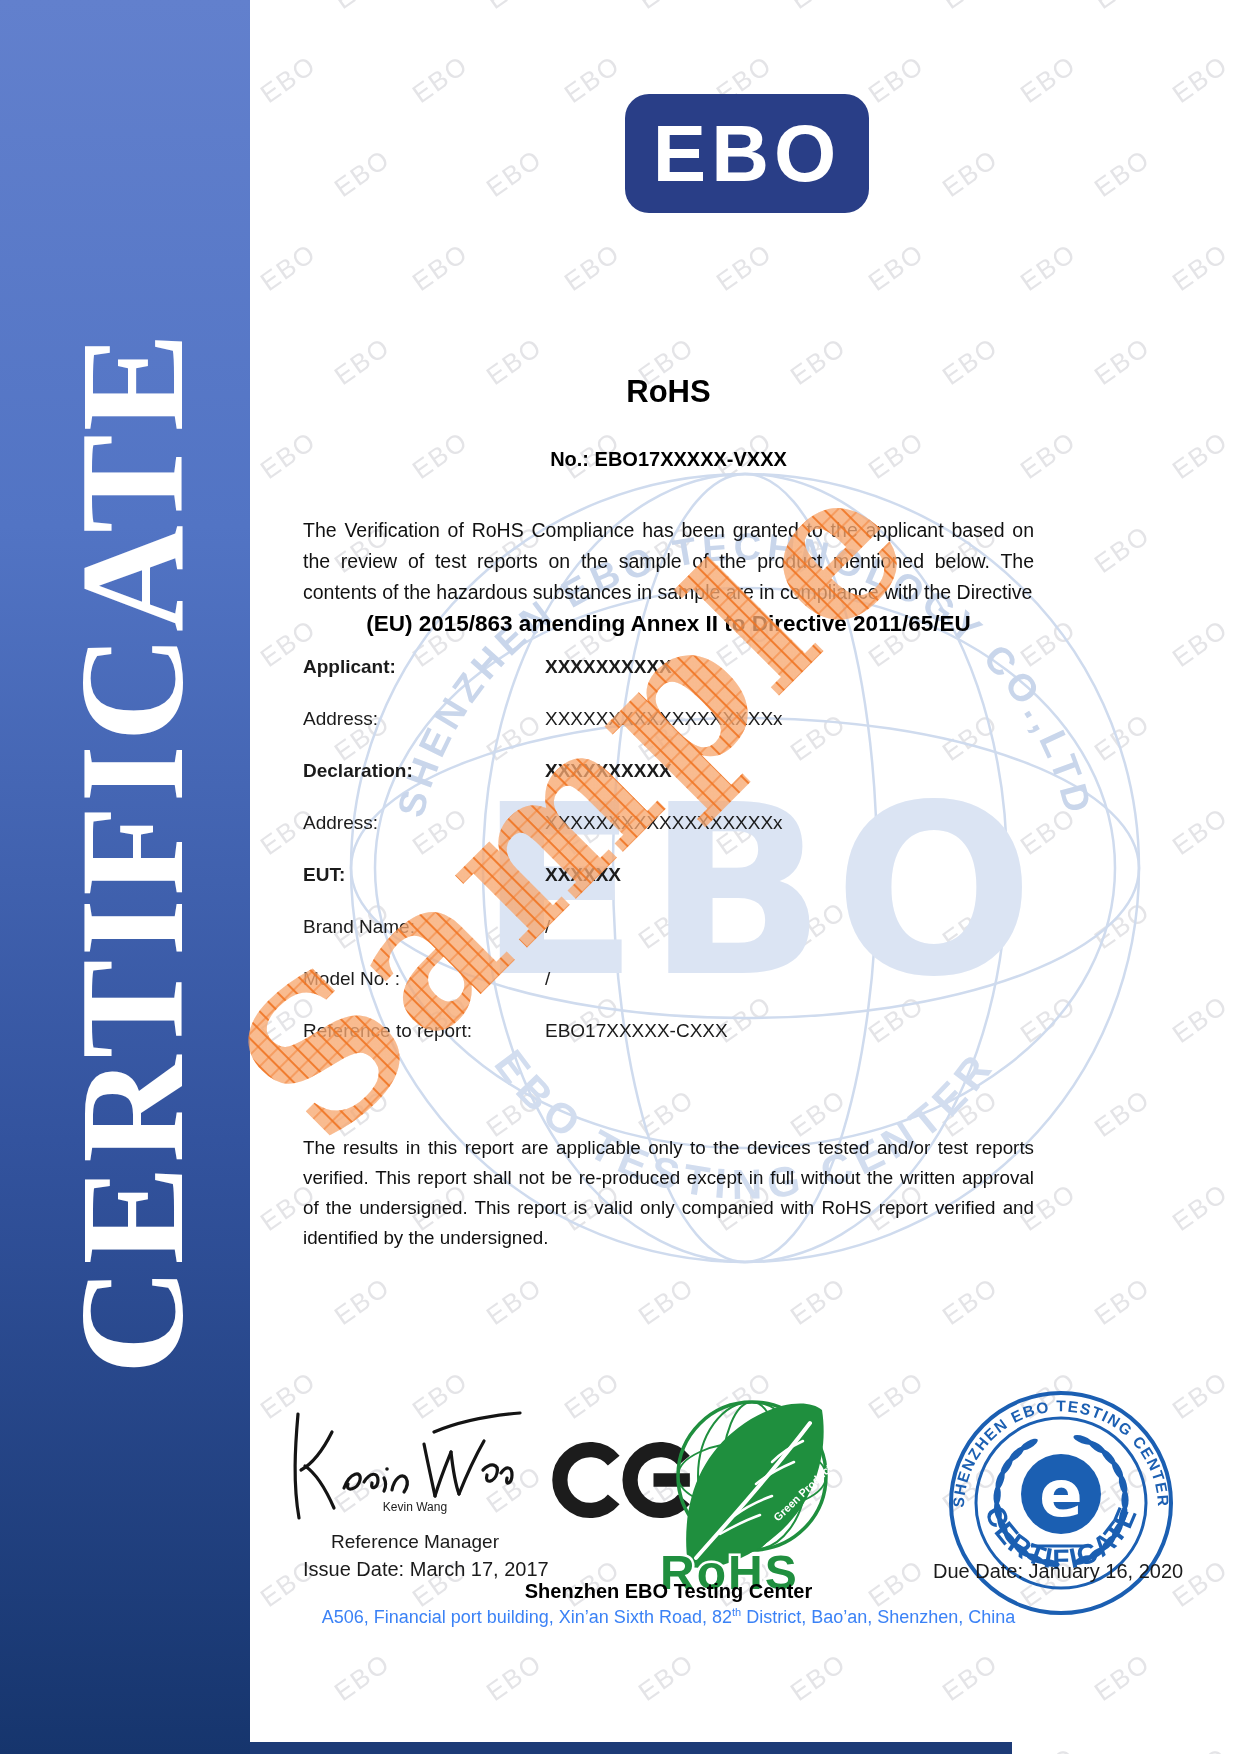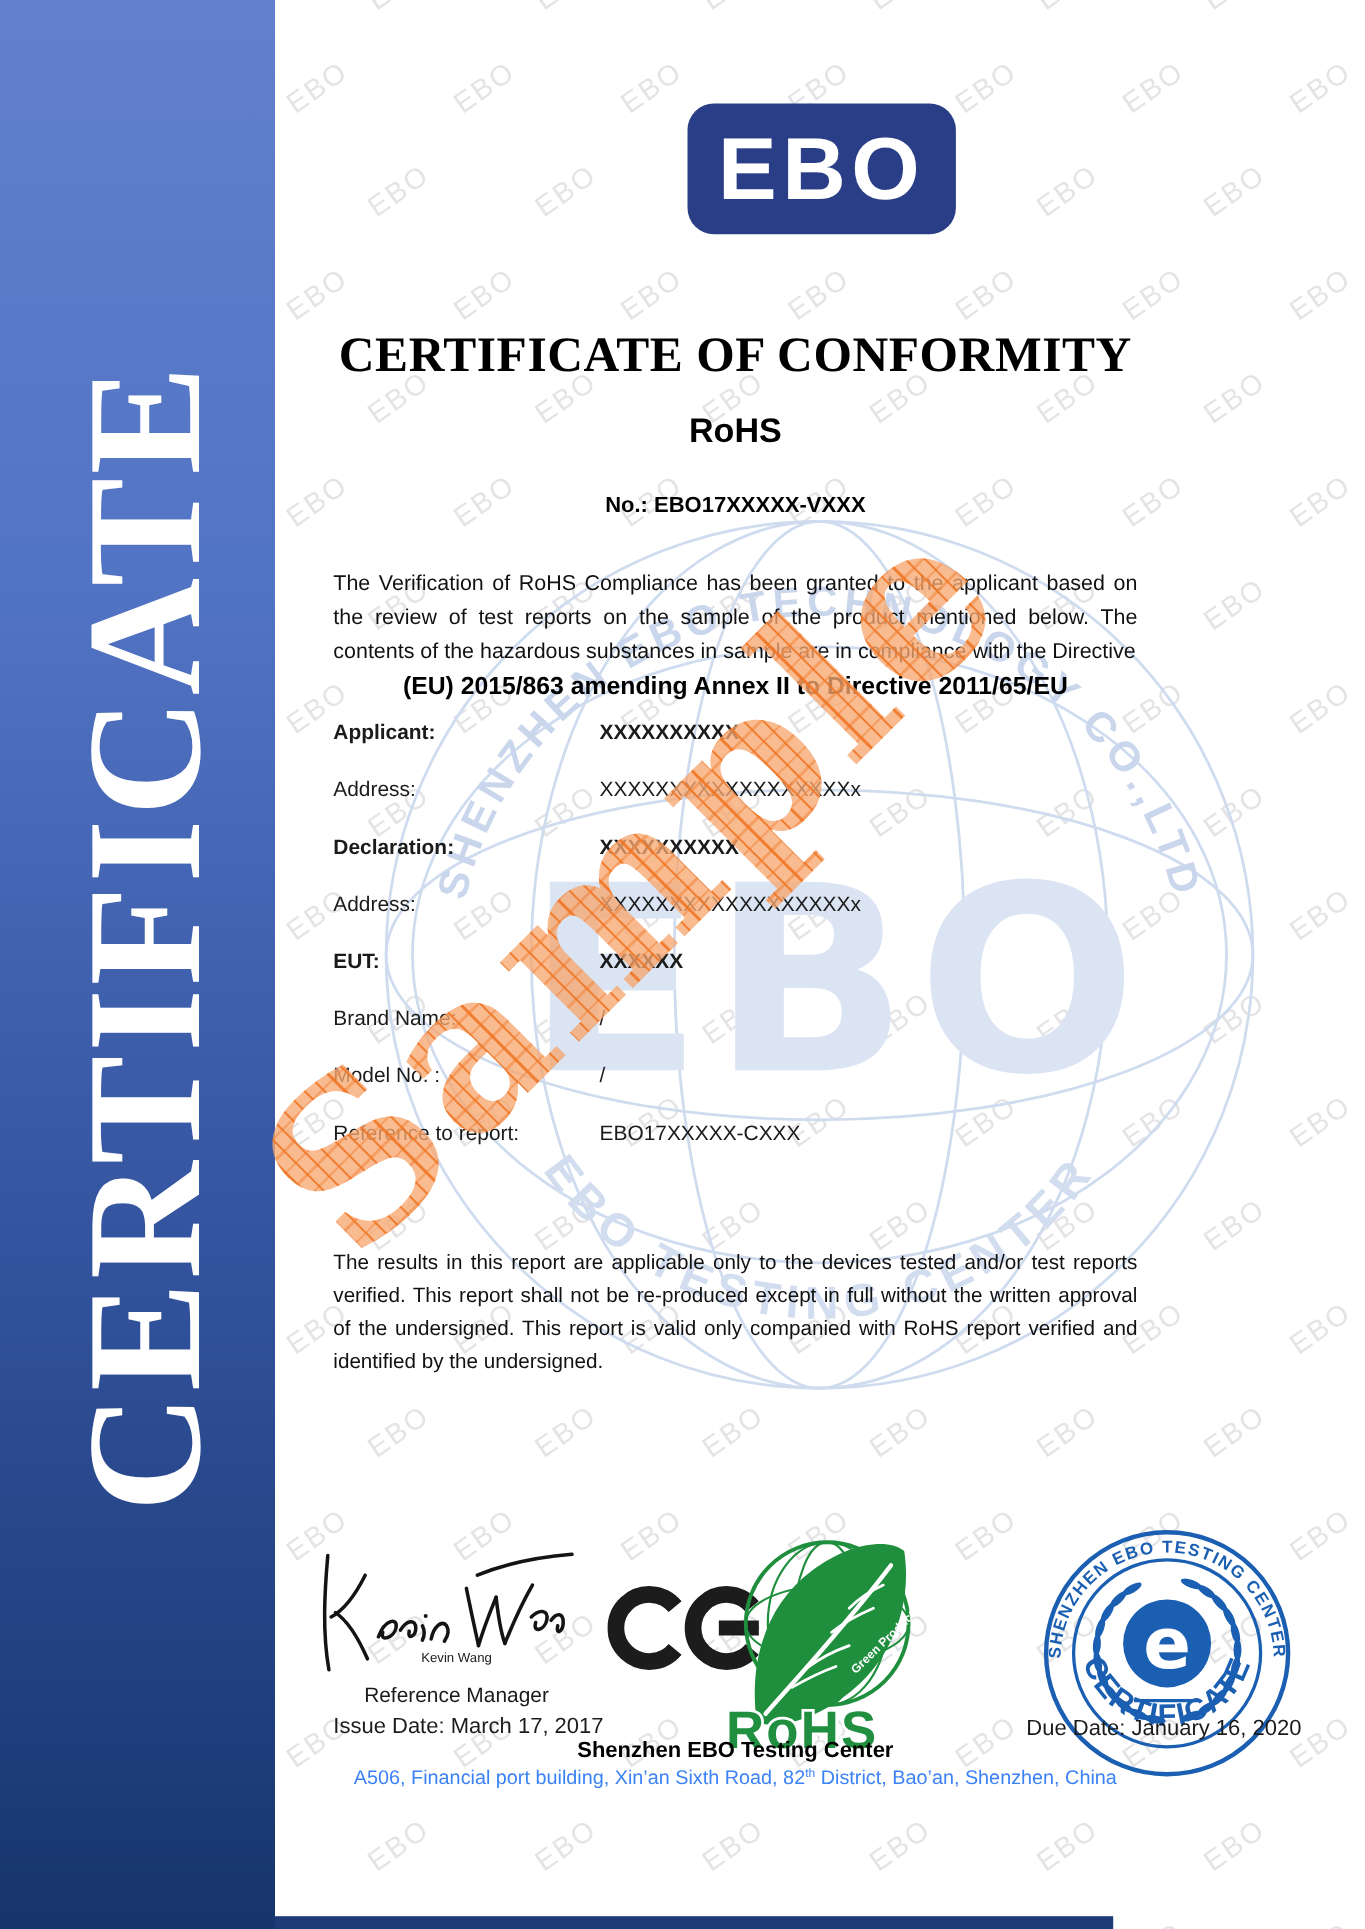--- a/index.html
+++ b/index.html
@@ -242,21 +242,20 @@
 
   <div class="sidebar">
     <div class="sidebar-word">CERTIFICATE</div>
   </div>
   <div class="bottombar"></div>
 
   <div class="abs ebo-logo">
     <span>EBO</span>
   </div>
 
-  <div class="abs col doc-title">CERTIFICATE OF CONFORMITY</div>
   <div class="abs col doc-sub">RoHS</div>
   <div class="abs col doc-no">No.: EBO17XXXXX-VXXX</div>
 
   <div class="abs col para p1">The Verification of RoHS Compliance has been granted to the applicant based on the review of test reports on the sample of the product mentioned below. The contents of the hazardous substances in sample are in compliance with the Directive</div>
   <div class="abs col directive">(EU) 2015/863 amending Annex II to Directive 2011/65/EU</div>
 
   <div class="abs col fields">
     <div class="frow">
       <div class="flabel bold">Applicant:</div>
       <div class="bold">XXXXXXXXXX</div>

